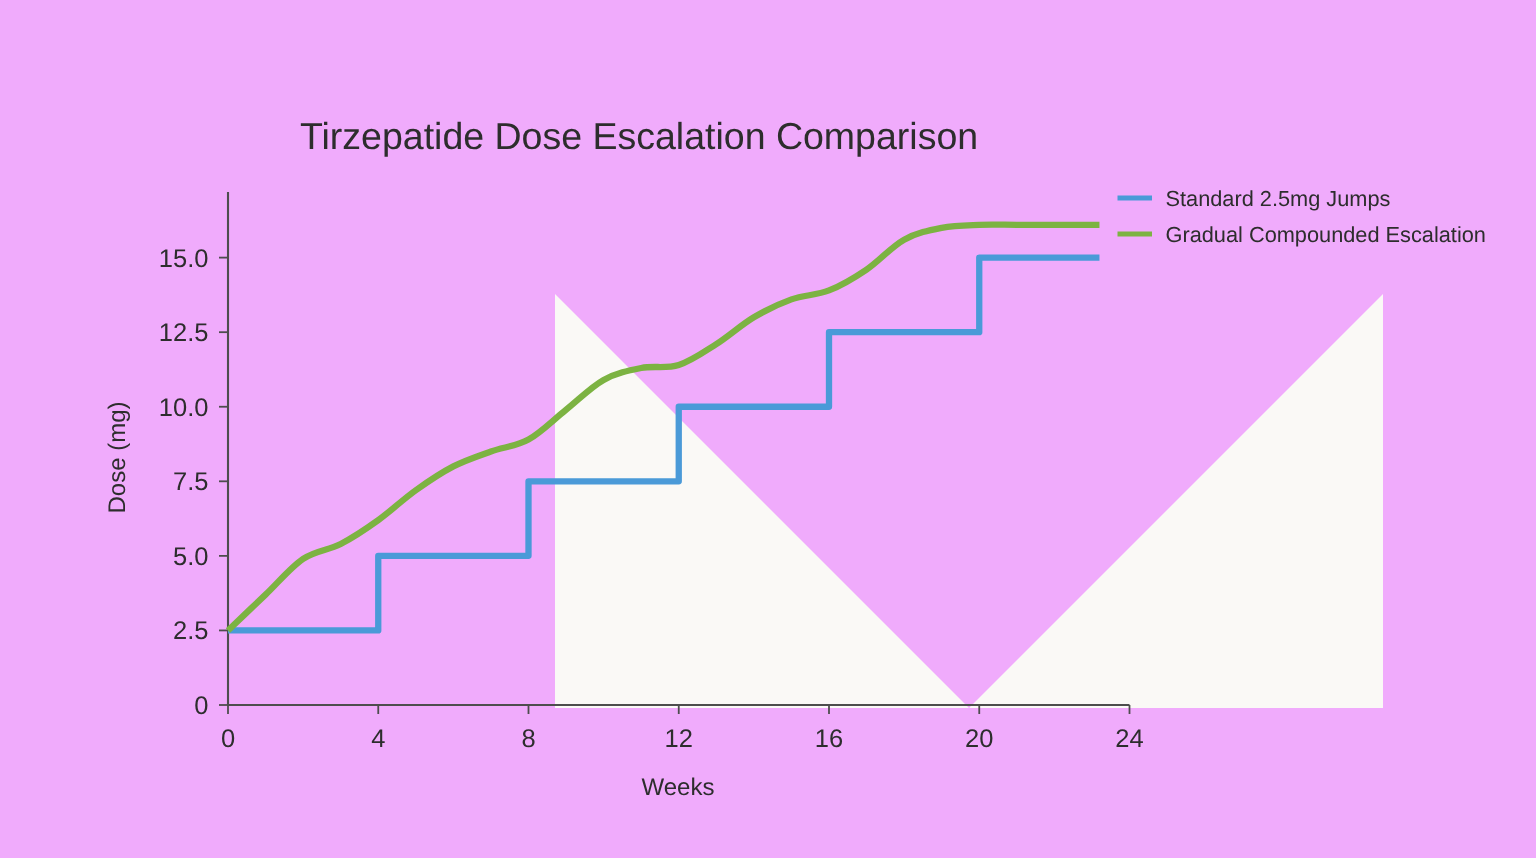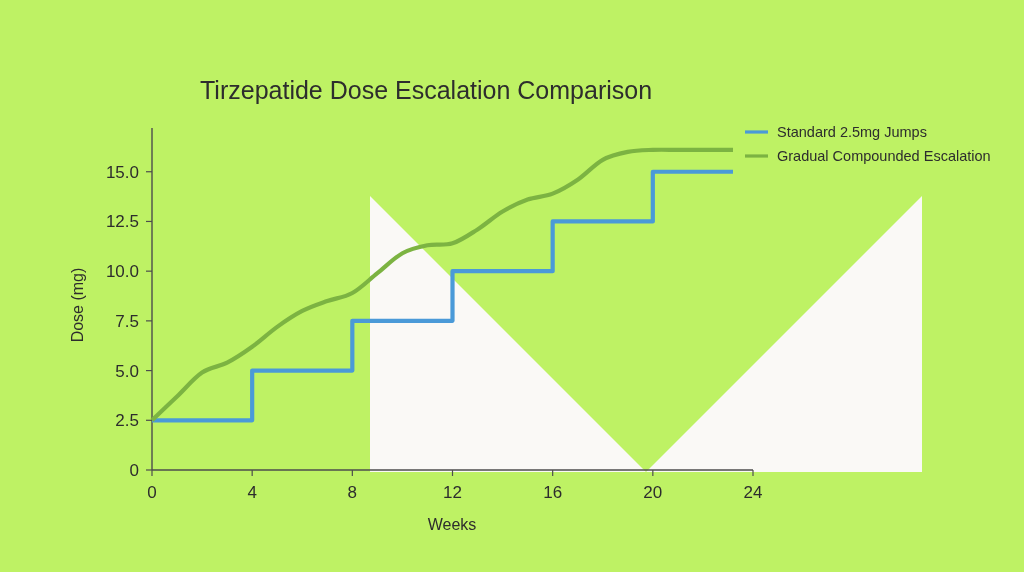--- a/index.html
+++ b/index.html
@@ -4,21 +4,21 @@
 <style>
   html, body {
     margin: 0;
     padding: 0;
     background: #ffffff;
   }
   #stage {
     position: relative;
     width: 1024px;
     height: 572px;
-    background: #bef264;
+    background: #f0abfc;
     overflow: hidden;
     font-family: "Liberation Sans", sans-serif;
   }
   
   #watermark {
     position: absolute;
     left: 370px;
     top: 196px;
     width: 0;
     height: 0;

